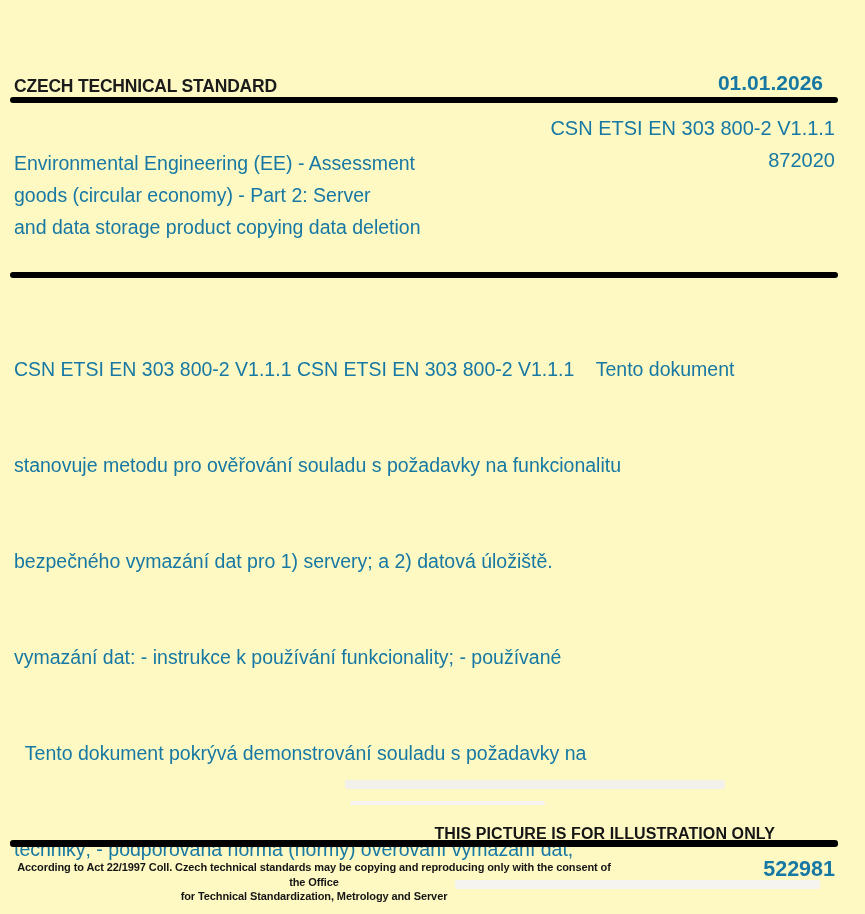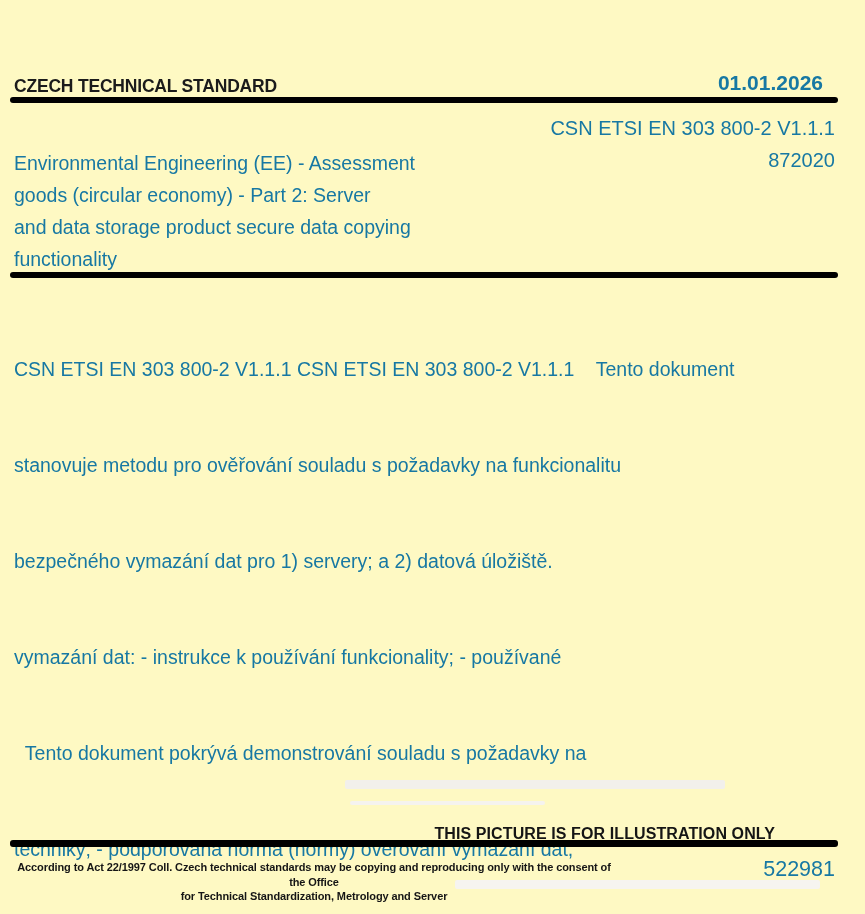--- a/index.html
+++ b/index.html
@@ -53,38 +53,37 @@
     font-size:16px; font-weight:700; color:#151515; letter-spacing:0.1px;
   }
 
   .footer-legal {
     position:absolute; left:14px; top:860px; width:600px;
     font-size:11px; font-weight:700; line-height:14.5px;
     color:#151515; letter-spacing:-0.1px;text-align:center;
   }
   .footer-code {
     position:absolute; right:30px; top:857px;
-    font-size:21.5px; font-weight:400;
+    font-size:21.5px; font-weight:700;
   }
 </style>
 </head>
 <body>
 
 <div class="page">
 
   <div class="header-title">CZECH TECHNICAL STANDARD</div>
   <div class="header-date accent">01.01.2026</div>
 
   <div class="rule rule-top"></div>
 
   <div class="title-block accent">
     <div>Environmental Engineering (EE) - Assessment</div>
     <div>goods (circular economy) - Part 2: Server</div>
-    <div>and data storage product secure data copying</div>
-    <div>functionality</div>
+    <div>and data storage product copying data deletion</div>
   </div>
 
   <div class="meta-block accent">
     <div>CSN ETSI EN 303 800-2 V1.1.1</div>
     <div>872020</div>
   </div>
 
   <div class="rule rule-middle"></div>
 
   <div class="abstract accent">

